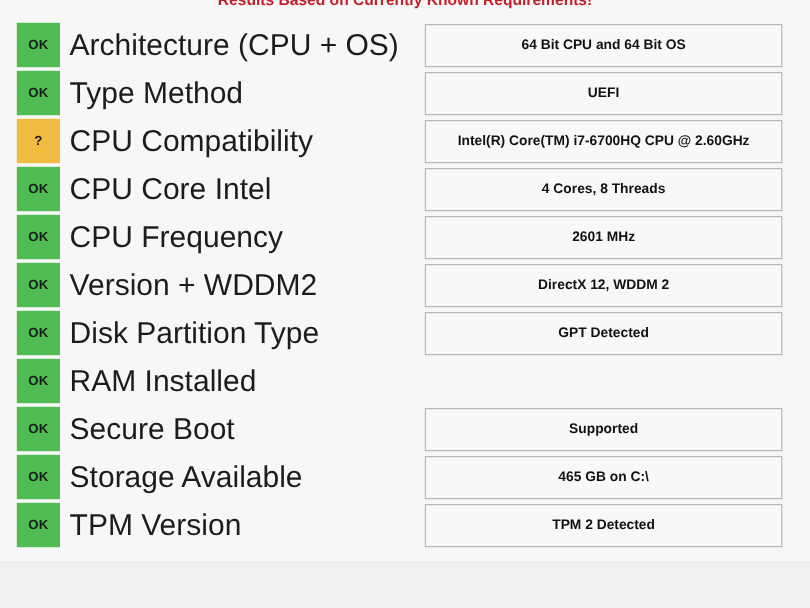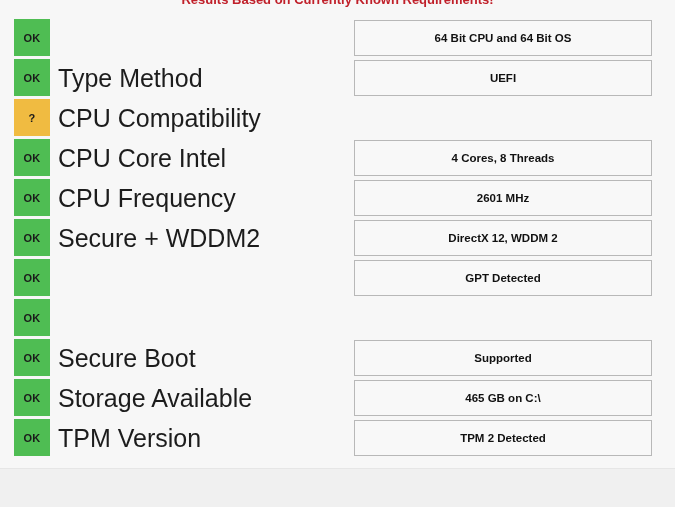--- a/index.html
+++ b/index.html
@@ -137,64 +137,70 @@
 </head>
 <body>
 
 <div id="results-panel">
 
   <div id="panel-title">Results Based on Currently Known Requirements!</div>
 
   <div id="rows">
       <div class="row">
         <div class="badge ok">OK</div>
+        <div class="row-label">Architecture (CPU + OS)</div>
         <div class="value-box">
           <div class="value-text">64 Bit CPU and 64 Bit OS</div>
         </div>
       </div>
       <div class="row">
         <div class="badge ok">OK</div>
         <div class="row-label">Type Method</div>
         <div class="value-box">
           <div class="value-text">UEFI</div>
         </div>
       </div>
       <div class="row">
         <div class="badge warn">?</div>
         <div class="row-label">CPU Compatibility</div>
+        <div class="value-box">
+          <div class="value-text">Intel(R) Core(TM) i7-6700HQ CPU @ 2.60GHz</div>
+        </div>
       </div>
       <div class="row">
         <div class="badge ok">OK</div>
         <div class="row-label">CPU Core Intel</div>
         <div class="value-box">
           <div class="value-text">4 Cores, 8 Threads</div>
         </div>
       </div>
       <div class="row">
         <div class="badge ok">OK</div>
         <div class="row-label">CPU Frequency</div>
         <div class="value-box">
           <div class="value-text">2601 MHz</div>
         </div>
       </div>
       <div class="row">
         <div class="badge ok">OK</div>
-        <div class="row-label">Secure + WDDM2</div>
+        <div class="row-label">Version + WDDM2</div>
         <div class="value-box">
           <div class="value-text">DirectX 12, WDDM 2</div>
         </div>
       </div>
       <div class="row">
         <div class="badge ok">OK</div>
+        <div class="row-label">Disk Partition Type</div>
         <div class="value-box">
           <div class="value-text">GPT Detected</div>
         </div>
       </div>
       <div class="row">
         <div class="badge ok">OK</div>
+        <div class="row-label">RAM Installed</div>
       </div>
       <div class="row">
         <div class="badge ok">OK</div>
         <div class="row-label">Secure Boot</div>
         <div class="value-box">
           <div class="value-text">Supported</div>
         </div>
       </div>
       <div class="row">
         <div class="badge ok">OK</div>

